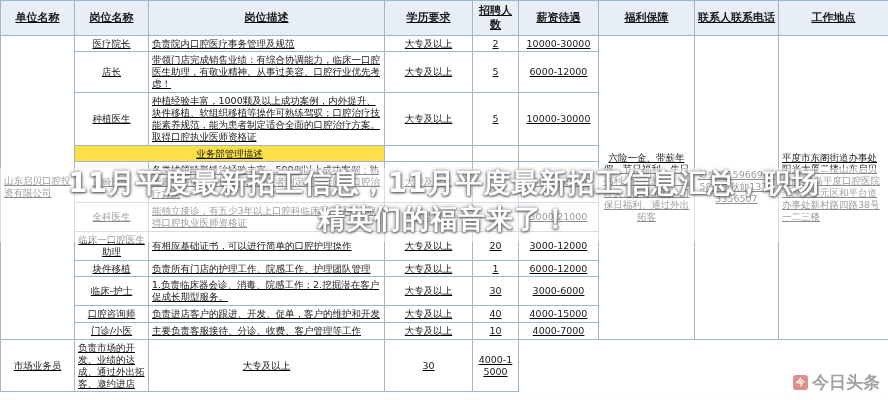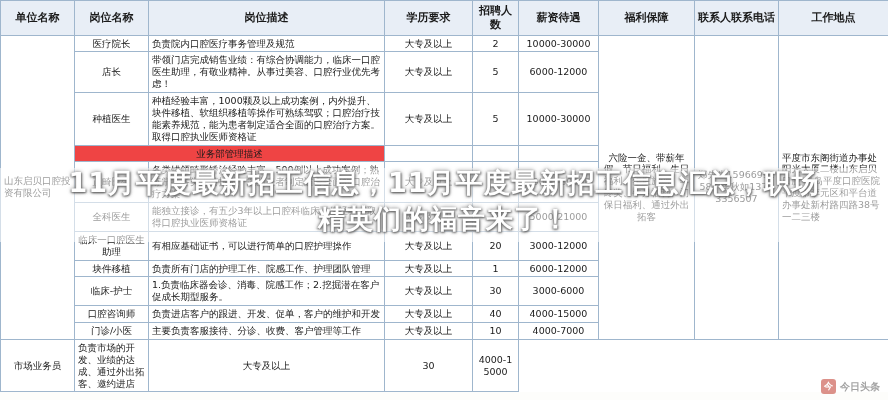--- a/index.html
+++ b/index.html
@@ -9,20 +9,21 @@
   }
   body {
     font-family: "DejaVu Sans", "Liberation Sans", sans-serif;
   }
   #page {
     position: relative;
     width: 888px;
     height: 400px;
     overflow: hidden;
     background: #fdfdfb;
+    text-decoration: underline;
   }
 
   
   table.recruit {
     border-collapse: collapse;
     width: 888px;
     table-layout: fixed;
     background: #ffffff;
   }
   table.recruit th,
@@ -109,21 +110,21 @@
     height: 15px;
     border-radius: 3px;
     background: #c0392b;
     color: #fff;
     font-size: 9px;
     line-height: 15px;
     text-align: center;
     font-weight: bold;
   }
   #watermark .wm-text {
-    font-size: 10px;
+    font-size: 17px;
     color: #555;
     font-weight: bold;
   }
 </style>
 </head>
 <body>
 
 <div id="page">
 
   <table class="recruit">
@@ -175,21 +176,21 @@
 
       <tr>
         <td class="post">种植医生</td>
         <td class="desc">种植经验丰富，1000颗及以上成功案例，内外提升、块件移植、软组织移植等操作可熟练驾驭；口腔治疗技能素养规范，能为患者制定适合全面的口腔治疗方案。取得口腔执业医师资格证</td>
         <td class="edu">大专及以上</td>
         <td class="num">5</td>
         <td class="salary">10000-30000</td>
       </tr>
 
       <tr>
-        <td class="post" colspan="2" style="text-align:center;background:#ef4444;">业务部管理描述</td>
+        <td class="post" colspan="2" style="text-align:center;background:#fde047;">业务部管理描述</td>
         <td class="edu"></td>
         <td class="num"></td>
         <td class="salary"></td>
       </tr>
 
       <tr>
         <td class="post">正畸医生</td>
         <td class="desc">各类错颌畸形矫治经验丰富，500例以上成功案例；熟练掌握各类正畸技术，能为患者制定适合全面的口腔治疗方案</td>
         <td class="edu">大专及以上</td>
         <td class="num">5</td>

